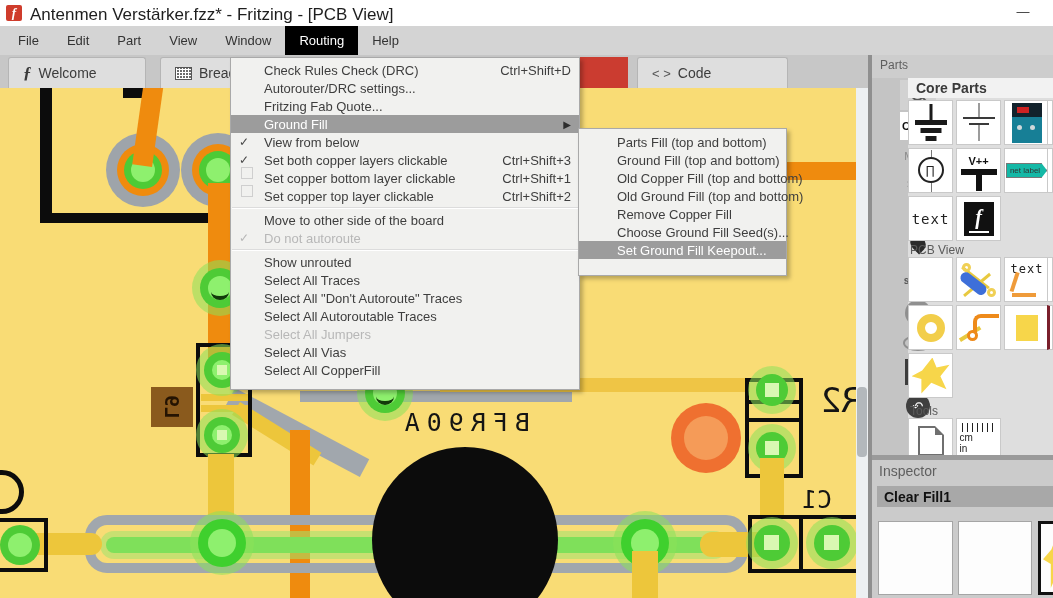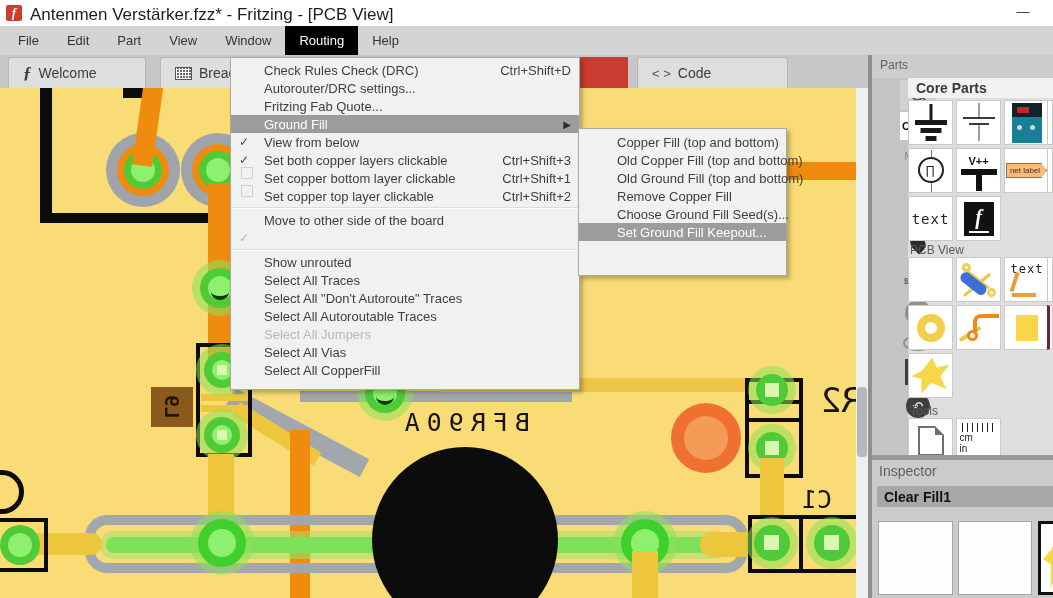--- a/index.html
+++ b/index.html
@@ -136,21 +136,21 @@
   .psu .k1,.psu .k2{position:absolute;width:5px;height:5px;border-radius:50%;background:#cfd8da;top:22px;}
   .psu .k1{left:5px;} .psu .k2{left:18px;}
   .osc{position:relative;width:30px;height:42px;}
   .osc .pin{position:absolute;left:50%;width:1px;background:#777;}
   .osc .c{position:absolute;left:2px;top:7px;width:26px;height:26px;border:2px solid #222;border-radius:50%;box-sizing:border-box;
           display:flex;align-items:center;justify-content:center;font-size:12px;color:#222;}
   .vpp{position:relative;width:38px;height:40px;text-align:center;}
   .vpp .t{font-size:11px;font-weight:bold;color:#111;}
   .vpp .h{position:absolute;left:1px;top:18px;width:36px;height:6px;background:#111;}
   .vpp .v{position:absolute;left:50%;top:24px;width:6px;height:16px;background:#111;transform:translateX(-50%);}
-  .netlabel{background:#fdba74;border:1px solid #777;font-size:8px;color:#333;padding:2px 6px 2px 3px;
+  .netlabel{background:#14b8a6;border:1px solid #777;font-size:8px;color:#333;padding:2px 6px 2px 3px;
             clip-path:polygon(0 0,86% 0,100% 50%,86% 100%,0 100%);}
   .textpart{font-family:"DejaVu Sans Mono",monospace;font-size:14px;color:#222;letter-spacing:1px;}
   .flogo{width:30px;height:34px;background:#111;color:#fff;text-align:center;position:relative;
          font:italic bold 20px "Liberation Serif",serif;line-height:30px;}
   .flogo::after{content:"";position:absolute;left:5px;bottom:3px;width:20px;height:2px;background:#fff;}
   
   .jump{position:relative;width:40px;height:40px;}
   .jump .y1{position:absolute;left:4px;top:6px;width:34px;height:3px;background:#e8c93f;transform:rotate(38deg);transform-origin:left top;}
   .jump .y2{position:absolute;left:6px;top:34px;width:34px;height:3px;background:#e8c93f;transform:rotate(-40deg);transform-origin:left bottom;}
   .jump .blue{position:absolute;left:6px;top:10px;width:30px;height:11px;background:#3e6fd9;border-radius:6px;transform:rotate(38deg);transform-origin:left top;}
@@ -513,20 +513,21 @@
         <span class="lbl">Set copper top layer clickable</span>
         <span class="sc">Ctrl+Shift+2</span>
       </div>
       <div class="msep"></div>
       <div class="mrow">
         <span class="chk"></span>
         <span class="lbl">Move to other side of the board</span>
       </div>
       <div class="mrow dis">
         <span class="chk">✓</span>
+        <span class="lbl">Do not autoroute</span>
       </div>
       <div class="msep"></div>
       <div class="mrow">
         <span class="chk"></span>
         <span class="lbl">Show unrouted</span>
       </div>
       <div class="mrow">
         <span class="chk"></span>
         <span class="lbl">Select All Traces</span>
       </div>
@@ -547,21 +548,25 @@
         <span class="lbl">Select All Vias</span>
       </div>
       <div class="mrow">
         <span class="chk"></span>
         <span class="lbl">Select All CopperFill</span>
       </div>
     </div>
   <div class="menu" id="gf-submenu">
       <div class="mrow">
         <span class="chk"></span>
-        <span class="lbl">Copper Fill (top and bottom)</span>
+        <span class="lbl">Parts Fill (top and bottom)</span>
+      </div>
+      <div class="mrow">
+        <span class="chk"></span>
+        <span class="lbl">Ground Fill (top and bottom)</span>
       </div>
       <div class="mrow">
         <span class="chk"></span>
         <span class="lbl">Old Copper Fill (top and bottom)</span>
       </div>
       <div class="mrow">
         <span class="chk"></span>
         <span class="lbl">Old Ground Fill (top and bottom)</span>
       </div>
       <div class="mrow">

